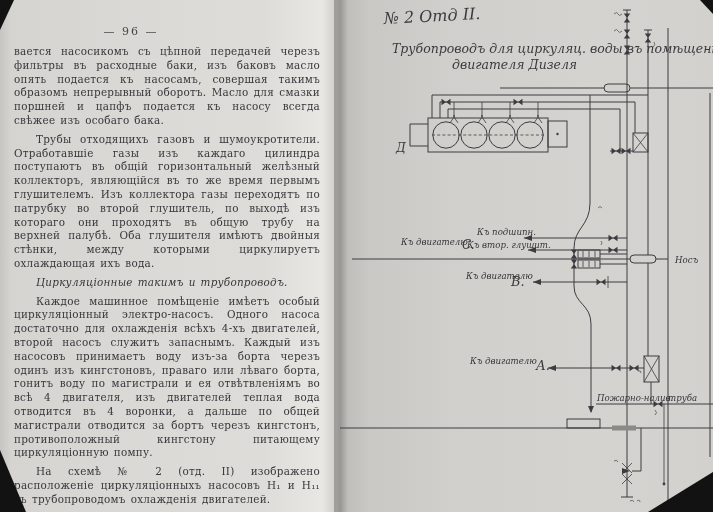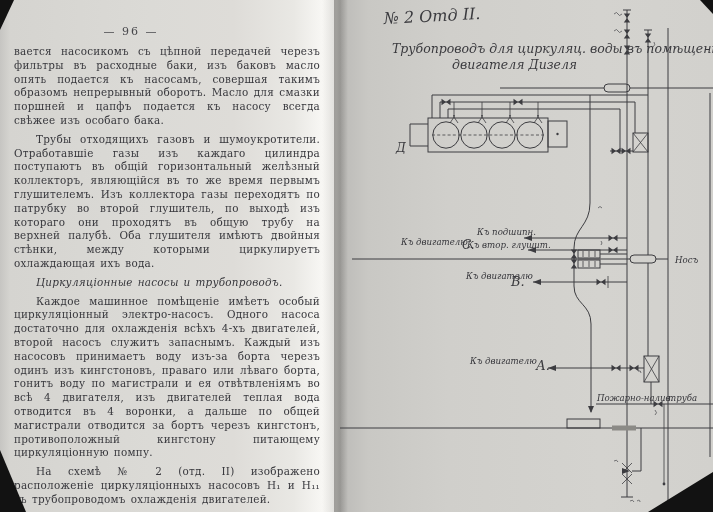--- a/index.html
+++ b/index.html
@@ -1,21 +1,21 @@
 <!DOCTYPE html>
 <html><head>
 <meta charset="utf-8">
 <style>
   html,body{margin:0;padding:0;background:#0e0e0e;}
   .scan{position:relative;width:713px;height:512px;overflow:hidden;
         background:#141414;font-family:"DejaVu Serif",serif;}
   
   .page-left{position:absolute;left:0;top:0;width:334px;height:512px;
     background:linear-gradient(90deg,#c6c5c2 0,#d5d4d0 3%,#dbdad6 45%,#dedcd8 70%,
-               #e9e8e4 88%,#f7f6f3 96%,#fdfcf9 100%);}
+               #e9e8e4 88%,#f7f6f3 96%,#fdfcf9 100%);padding-left:40px;}
   .page-right{position:absolute;left:334px;top:0;width:379px;height:512px;
     background:linear-gradient(90deg,#a9a8a5 0,#bcbbb8 2%,#c9c8c4 9%,#d0cfcb 30%,
                #d4d3cf 70%,#d2d1cd 100%);}
   .crease{position:absolute;left:322px;top:0;width:26px;height:512px;pointer-events:none;
     background:linear-gradient(90deg,rgba(255,255,255,0) 0,rgba(120,118,114,0.25) 55%,
                rgba(90,88,85,0.35) 70%,rgba(255,255,255,0) 100%);}
   
   .corner{position:absolute;background:#121212;}
   .c-tl{left:0;top:0;width:14px;height:30px;clip-path:polygon(0 0,100% 0,0 100%);}
   .c-bl{left:0;top:450px;width:26px;height:62px;clip-path:polygon(0 0,100% 100%,0 100%);}
@@ -45,21 +45,21 @@
 </head>
 <body>
 
 <div class="scan">
 
   <div class="page-left">
     <div class="pgnum">— 96 —</div>
     <div class="textcol">
       <p>вается насосикомъ съ цѣпной передачей черезъ фильтры въ расходные баки, изъ баковъ масло опять подается къ насосамъ, совершая такимъ образомъ непрерывный оборотъ. Масло для смазки поршней и цапфъ подается къ насосу всегда свѣжее изъ особаго бака.</p>
       <p class="indent"><span class="lead">Трубы отходящихъ газовъ и шумоукротители.</span><span> Отработавшіе газы изъ каждаго цилиндра поступаютъ въ общій горизонтальный желѣзный коллекторъ, являющійся въ то же время первымъ глушителемъ. Изъ коллектора газы переходятъ по патрубку во второй глушитель, по выходѣ изъ котораго они проходятъ въ общую трубу на верхней палубѣ. Оба глушителя имѣютъ двойныя стѣнки, между которыми циркулируетъ охлаждающая ихъ вода.</span></p>
-      <p class="heading">Циркуляціонные насосы и трубопроводъ.</p>
+      <p class="heading">Циркуляціонные такимъ и трубопроводъ.</p>
       <p class="indent">Каждое машинное помѣщеніе имѣетъ особый циркуляціонный электро-насосъ. Одного насоса достаточно для охлажденія всѣхъ 4-хъ двигателей, второй насосъ служитъ запаснымъ. Каждый изъ насосовъ принимаетъ воду изъ-за борта черезъ одинъ изъ кингстоновъ, праваго или лѣваго борта, гонитъ воду по магистрали и ея отвѣтвленіямъ во всѣ 4 двигателя, изъ двигателей теплая вода отводится въ 4 воронки, а дальше по общей магистрали отводится за бортъ черезъ кингстонъ, противоположный кингстону питающему циркуляціонную помпу.</p>
       <p class="indent">На схемѣ № 2 (отд. II) изображено расположеніе циркуляціонныхъ насосовъ Н₁ и Н₁₁ съ трубопроводомъ охлажденія двигателей.</p>
       <p class="indent">Для работы насосомъ Н₁ слѣдуетъ открыть краны 1 и 3 для пріема воды изъ кингстона 1. Открыть краны 11, 10, 9, 8 и 7 для пропуска воды къ 4-мъ</p>
     </div>
   </div>
 
   <div class="page-right"></div>
   <div class="crease"></div>
 
   <svg class="diagram" width="713" height="512" viewBox="0 0 713 512">

